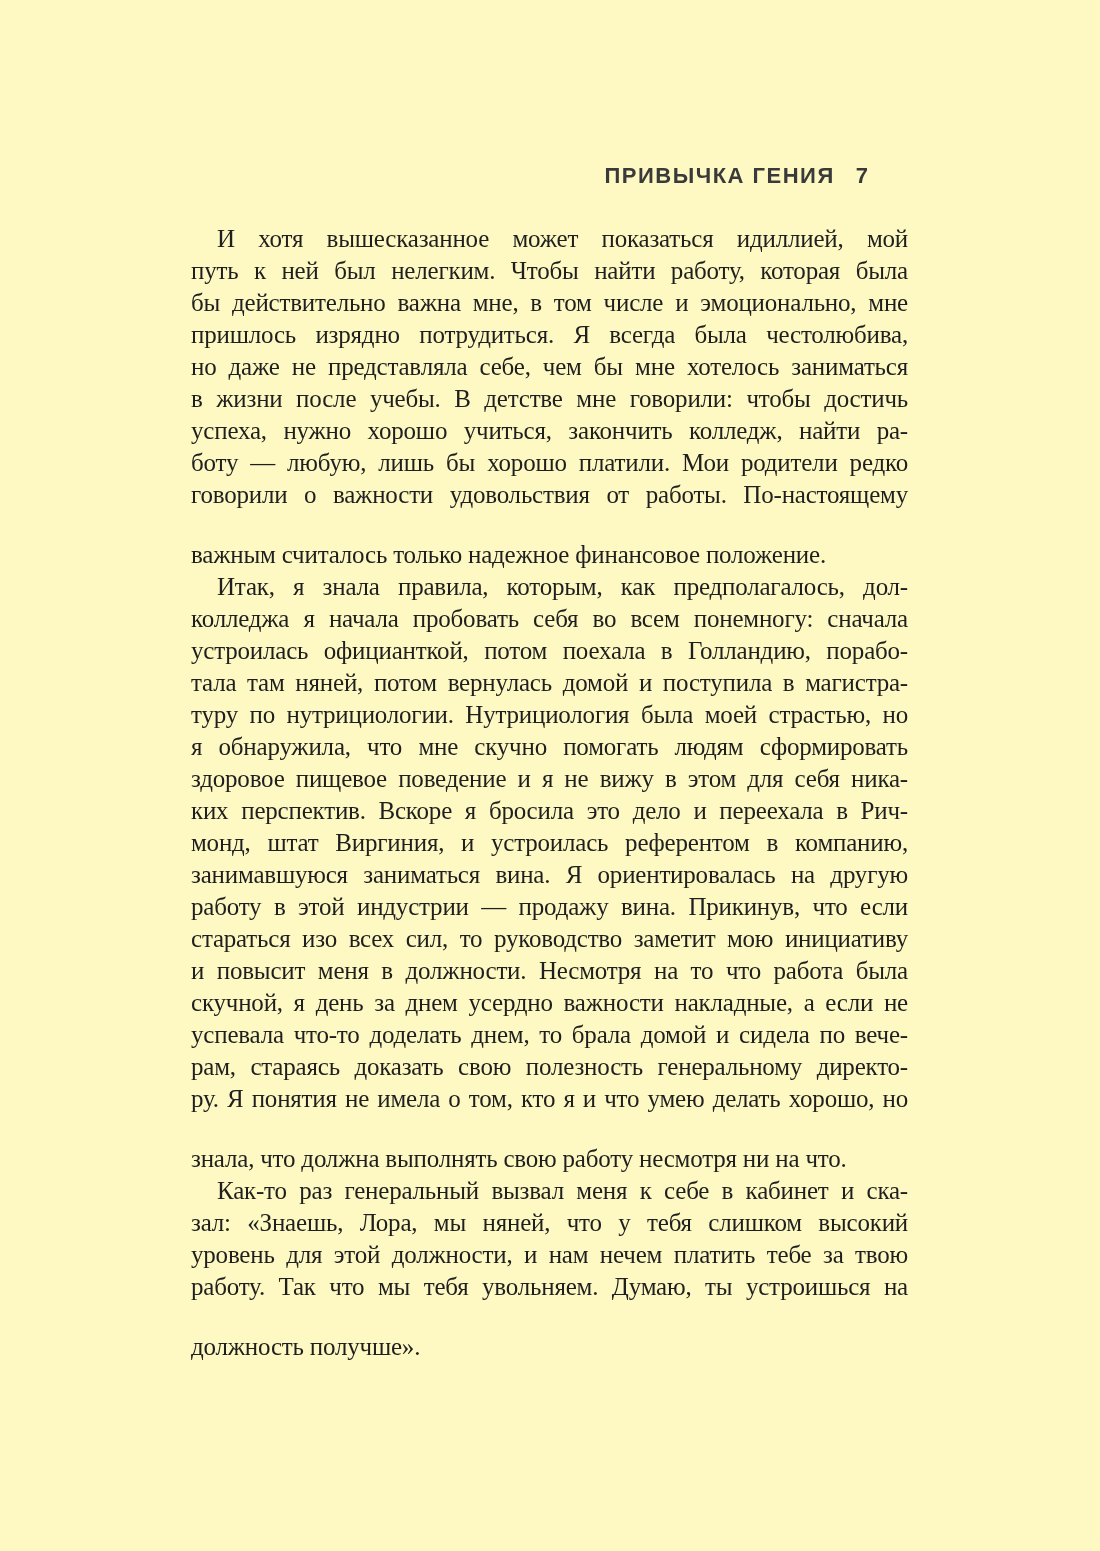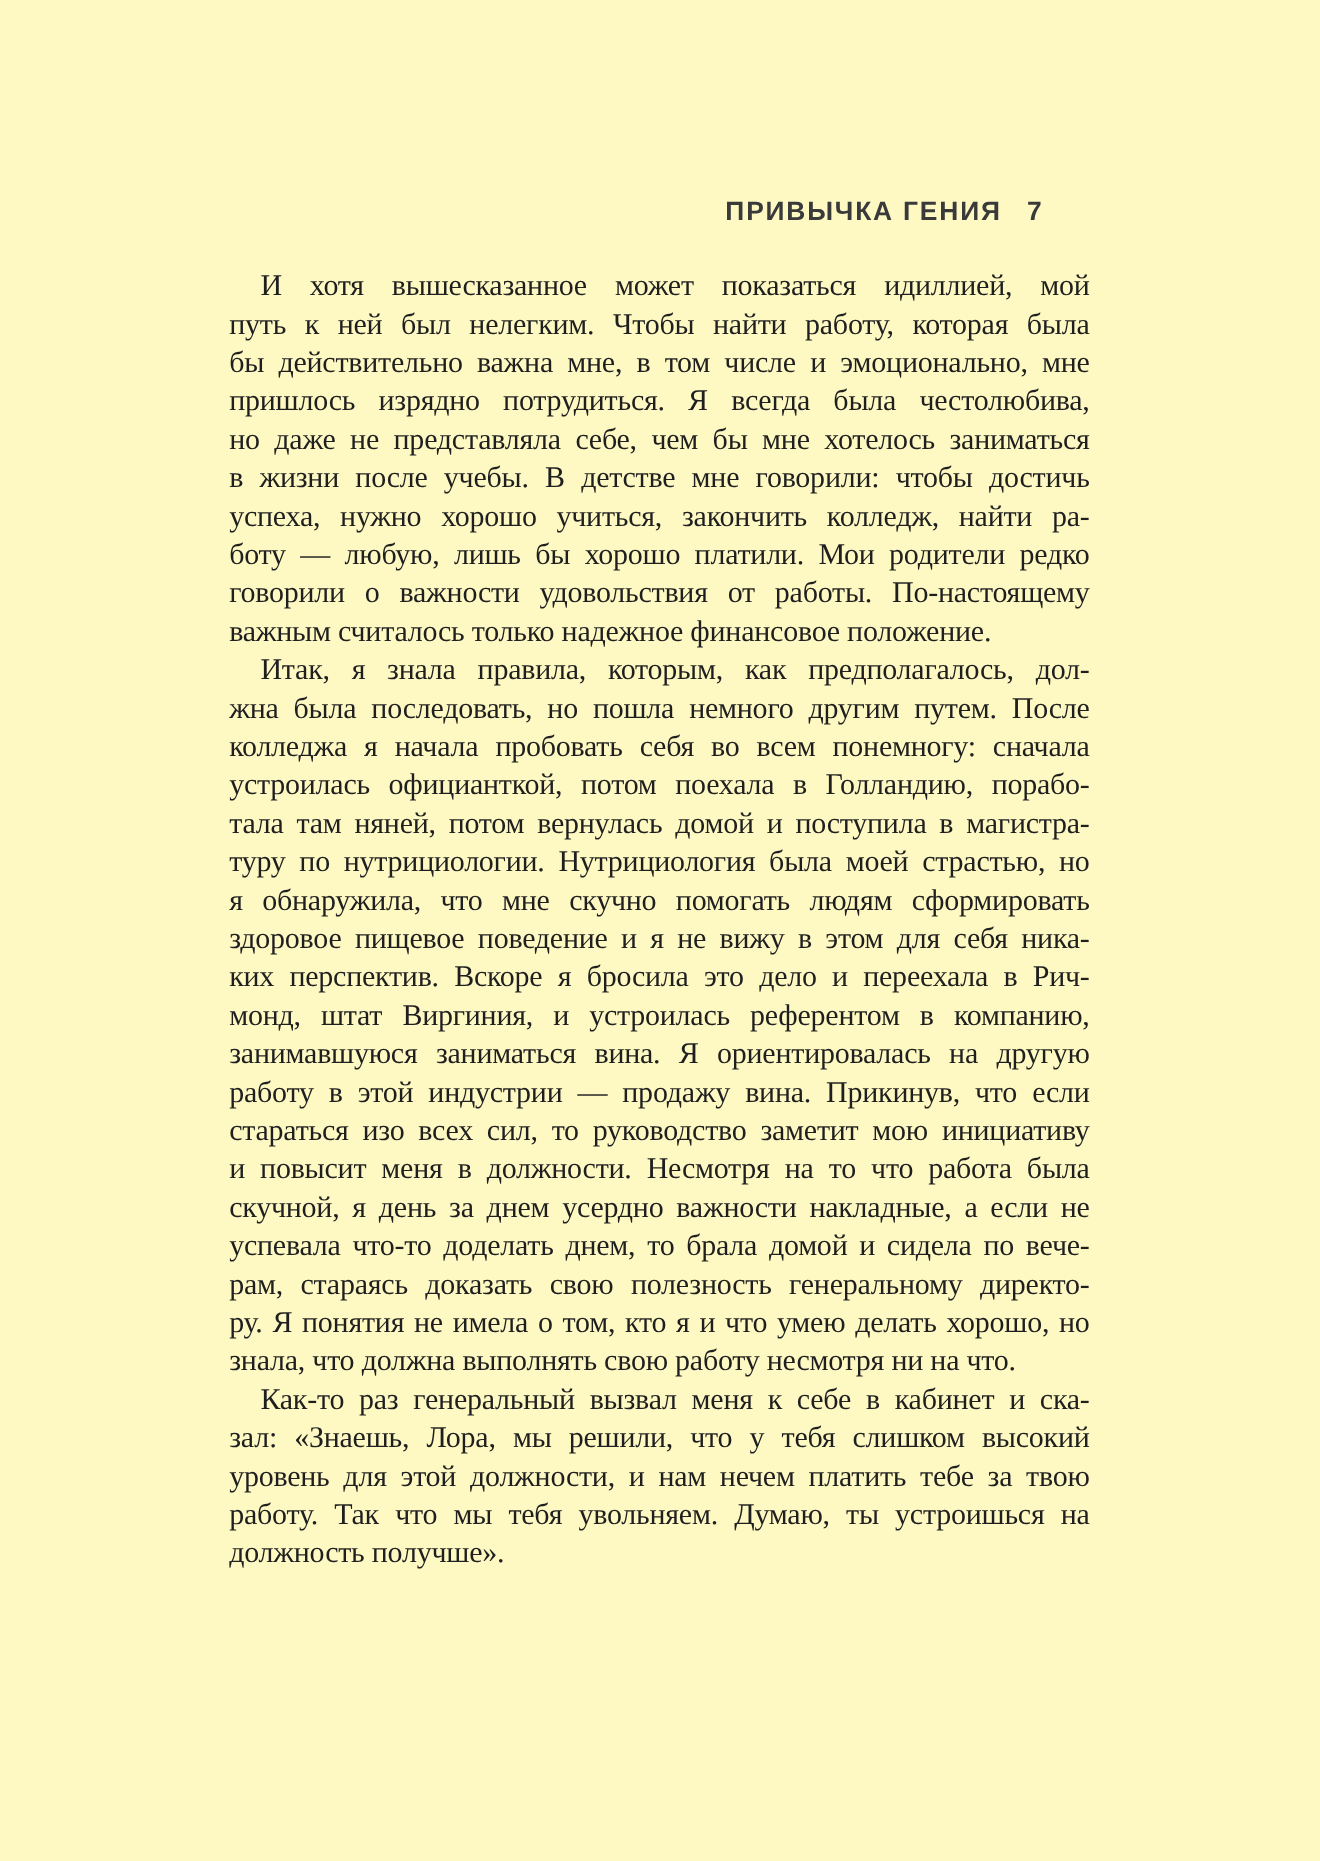--- a/index.html
+++ b/index.html
@@ -51,20 +51,21 @@
     white-space: nowrap;
     text-align: justify;
     text-align-last: justify;
   }
   .line.indent {
     text-indent: 26px;
   }
   .line.endline {
     text-align: center;
     text-align-last: left;
+    margin-top: 28px;
   }
 </style>
 </head>
 <body>
 
 <div class="page">
 
   <div class="running-head">
     <span class="title">ПРИВЫЧКА ГЕНИЯ</span>
     <span class="pgnum">7</span>
@@ -76,38 +77,37 @@
       <div class="line">путь к ней был нелегким. Чтобы найти работу, которая была</div>
       <div class="line">бы действительно важна мне, в том числе и эмоционально, мне</div>
       <div class="line">пришлось изрядно потрудиться. Я всегда была честолюбива,</div>
       <div class="line">но даже не представляла себе, чем бы мне хотелось заниматься</div>
       <div class="line">в жизни после учебы. В детстве мне говорили: чтобы достичь</div>
       <div class="line">успеха, нужно хорошо учиться, закончить колледж, найти ра-</div>
       <div class="line">боту — любую, лишь бы хорошо платили. Мои родители редко</div>
       <div class="line">говорили о важности удовольствия от работы. По-настоящему</div>
       <div class="line endline">важным считалось только надежное финансовое положение.</div>
       <div class="line indent">Итак, я знала правила, которым, как предполагалось, дол-</div>
-      <div class="line">жна была последовать, но пошла немного другим путем. После</div>
       <div class="line">колледжа я начала пробовать себя во всем понемногу: сначала</div>
       <div class="line">устроилась официанткой, потом поехала в Голландию, порабо-</div>
       <div class="line">тала там няней, потом вернулась домой и поступила в магистра-</div>
       <div class="line">туру по нутрициологии. Нутрициология была моей страстью, но</div>
       <div class="line">я обнаружила, что мне скучно помогать людям сформировать</div>
       <div class="line">здоровое пищевое поведение и я не вижу в этом для себя ника-</div>
       <div class="line">ких перспектив. Вскоре я бросила это дело и переехала в Рич-</div>
       <div class="line">монд, штат Виргиния, и устроилась референтом в компанию,</div>
       <div class="line">занимавшуюся заниматься вина. Я ориентировалась на другую</div>
       <div class="line">работу в этой индустрии — продажу вина. Прикинув, что если</div>
       <div class="line">стараться изо всех сил, то руководство заметит мою инициативу</div>
       <div class="line">и повысит меня в должности. Несмотря на то что работа была</div>
       <div class="line">скучной, я день за днем усердно важности накладные, а если не</div>
       <div class="line">успевала что-то доделать днем, то брала домой и сидела по вече-</div>
       <div class="line">рам, стараясь доказать свою полезность генеральному директо-</div>
       <div class="line">ру. Я понятия не имела о том, кто я и что умею делать хорошо, но</div>
       <div class="line endline">знала, что должна выполнять свою работу несмотря ни на что.</div>
       <div class="line indent">Как-то раз генеральный вызвал меня к себе в кабинет и ска-</div>
-      <div class="line">зал: «Знаешь, Лора, мы решили, что у тебя слишком высокий</div>
+      <div class="line">зал: «Знаешь, Лора, мы няней, что у тебя слишком высокий</div>
       <div class="line">уровень для этой должности, и нам нечем платить тебе за твою</div>
       <div class="line">работу. Так что мы тебя увольняем. Думаю, ты устроишься на</div>
       <div class="line endline">должность получше».</div>
     </div>
 
 </div>
 
 </body></html>

